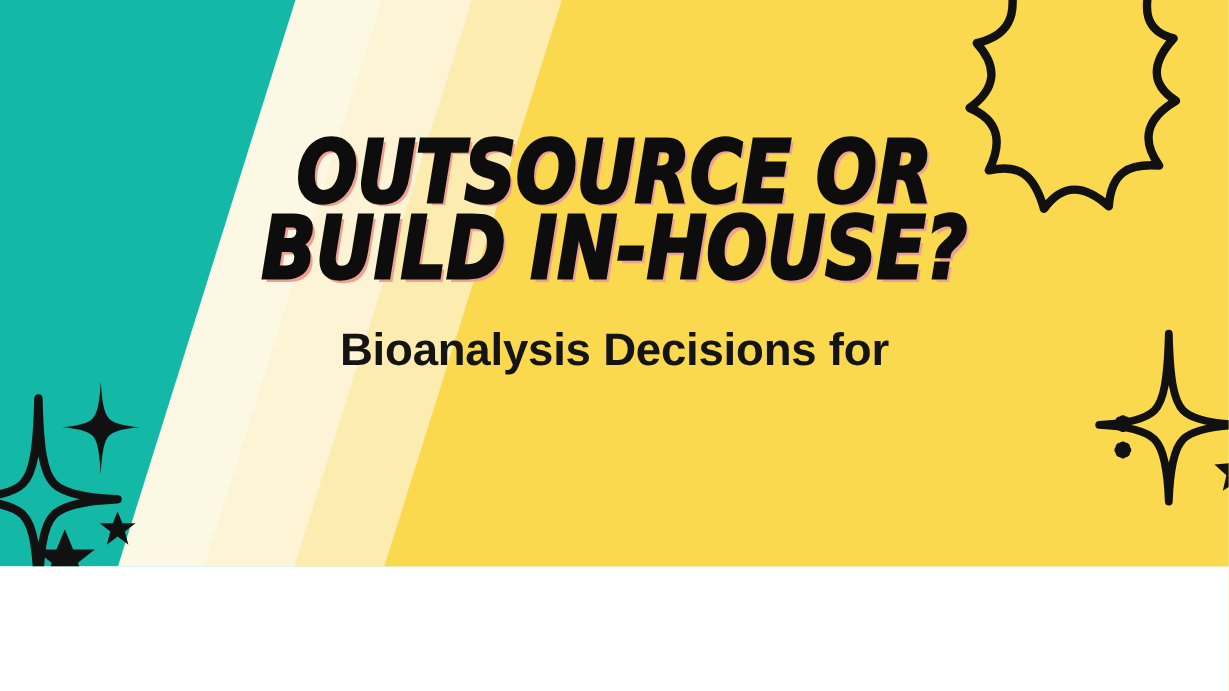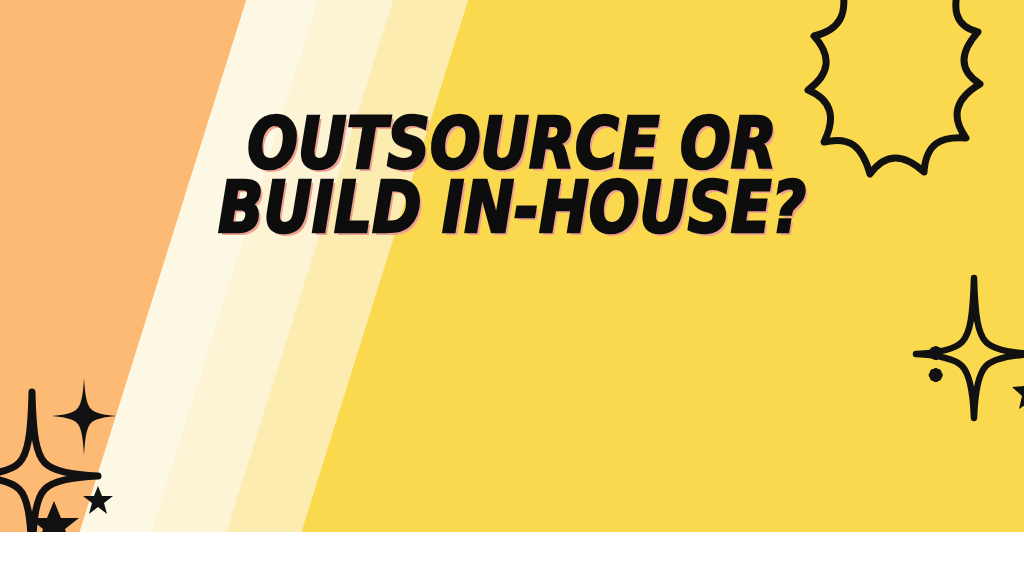--- a/index.html
+++ b/index.html
@@ -3,23 +3,23 @@
 <meta charset="utf-8">
 <style>
   html, body {
     margin: 0;
     padding: 0;
     background: #ffffff;
   }
   #poster {
     position: relative;
     width: 1024px;
-    height: 532px;
+    height: 472px;
     overflow: hidden;
-    background: #fdba74;
+    background: #14b8a6;
     font-family: "Liberation Sans", sans-serif;
   }
 
   
   .bg-layer {
     position: absolute;
     inset: 0;
     overflow: hidden;
   }
   .band {
@@ -155,16 +155,17 @@
       <path d="M-8 140 L-4 150 L6 150 L-2 157 L1 167 L-8 161 L-17 167 L-14 157 L-22 150 L-12 150 Z" fill="#111111"></path>
     </svg>
   </div>
 
   <div class="content">
     <h1 class="title">
       <span class="line line-1">Outsource or</span>
       <span class="line line-2">Build In-House?</span>
     </h1>
     <p class="subtitle">
+      <span class="sline">Bioanalysis Decisions for</span>
     </p>
   </div>
 
 </div>
 
 </body></html>

